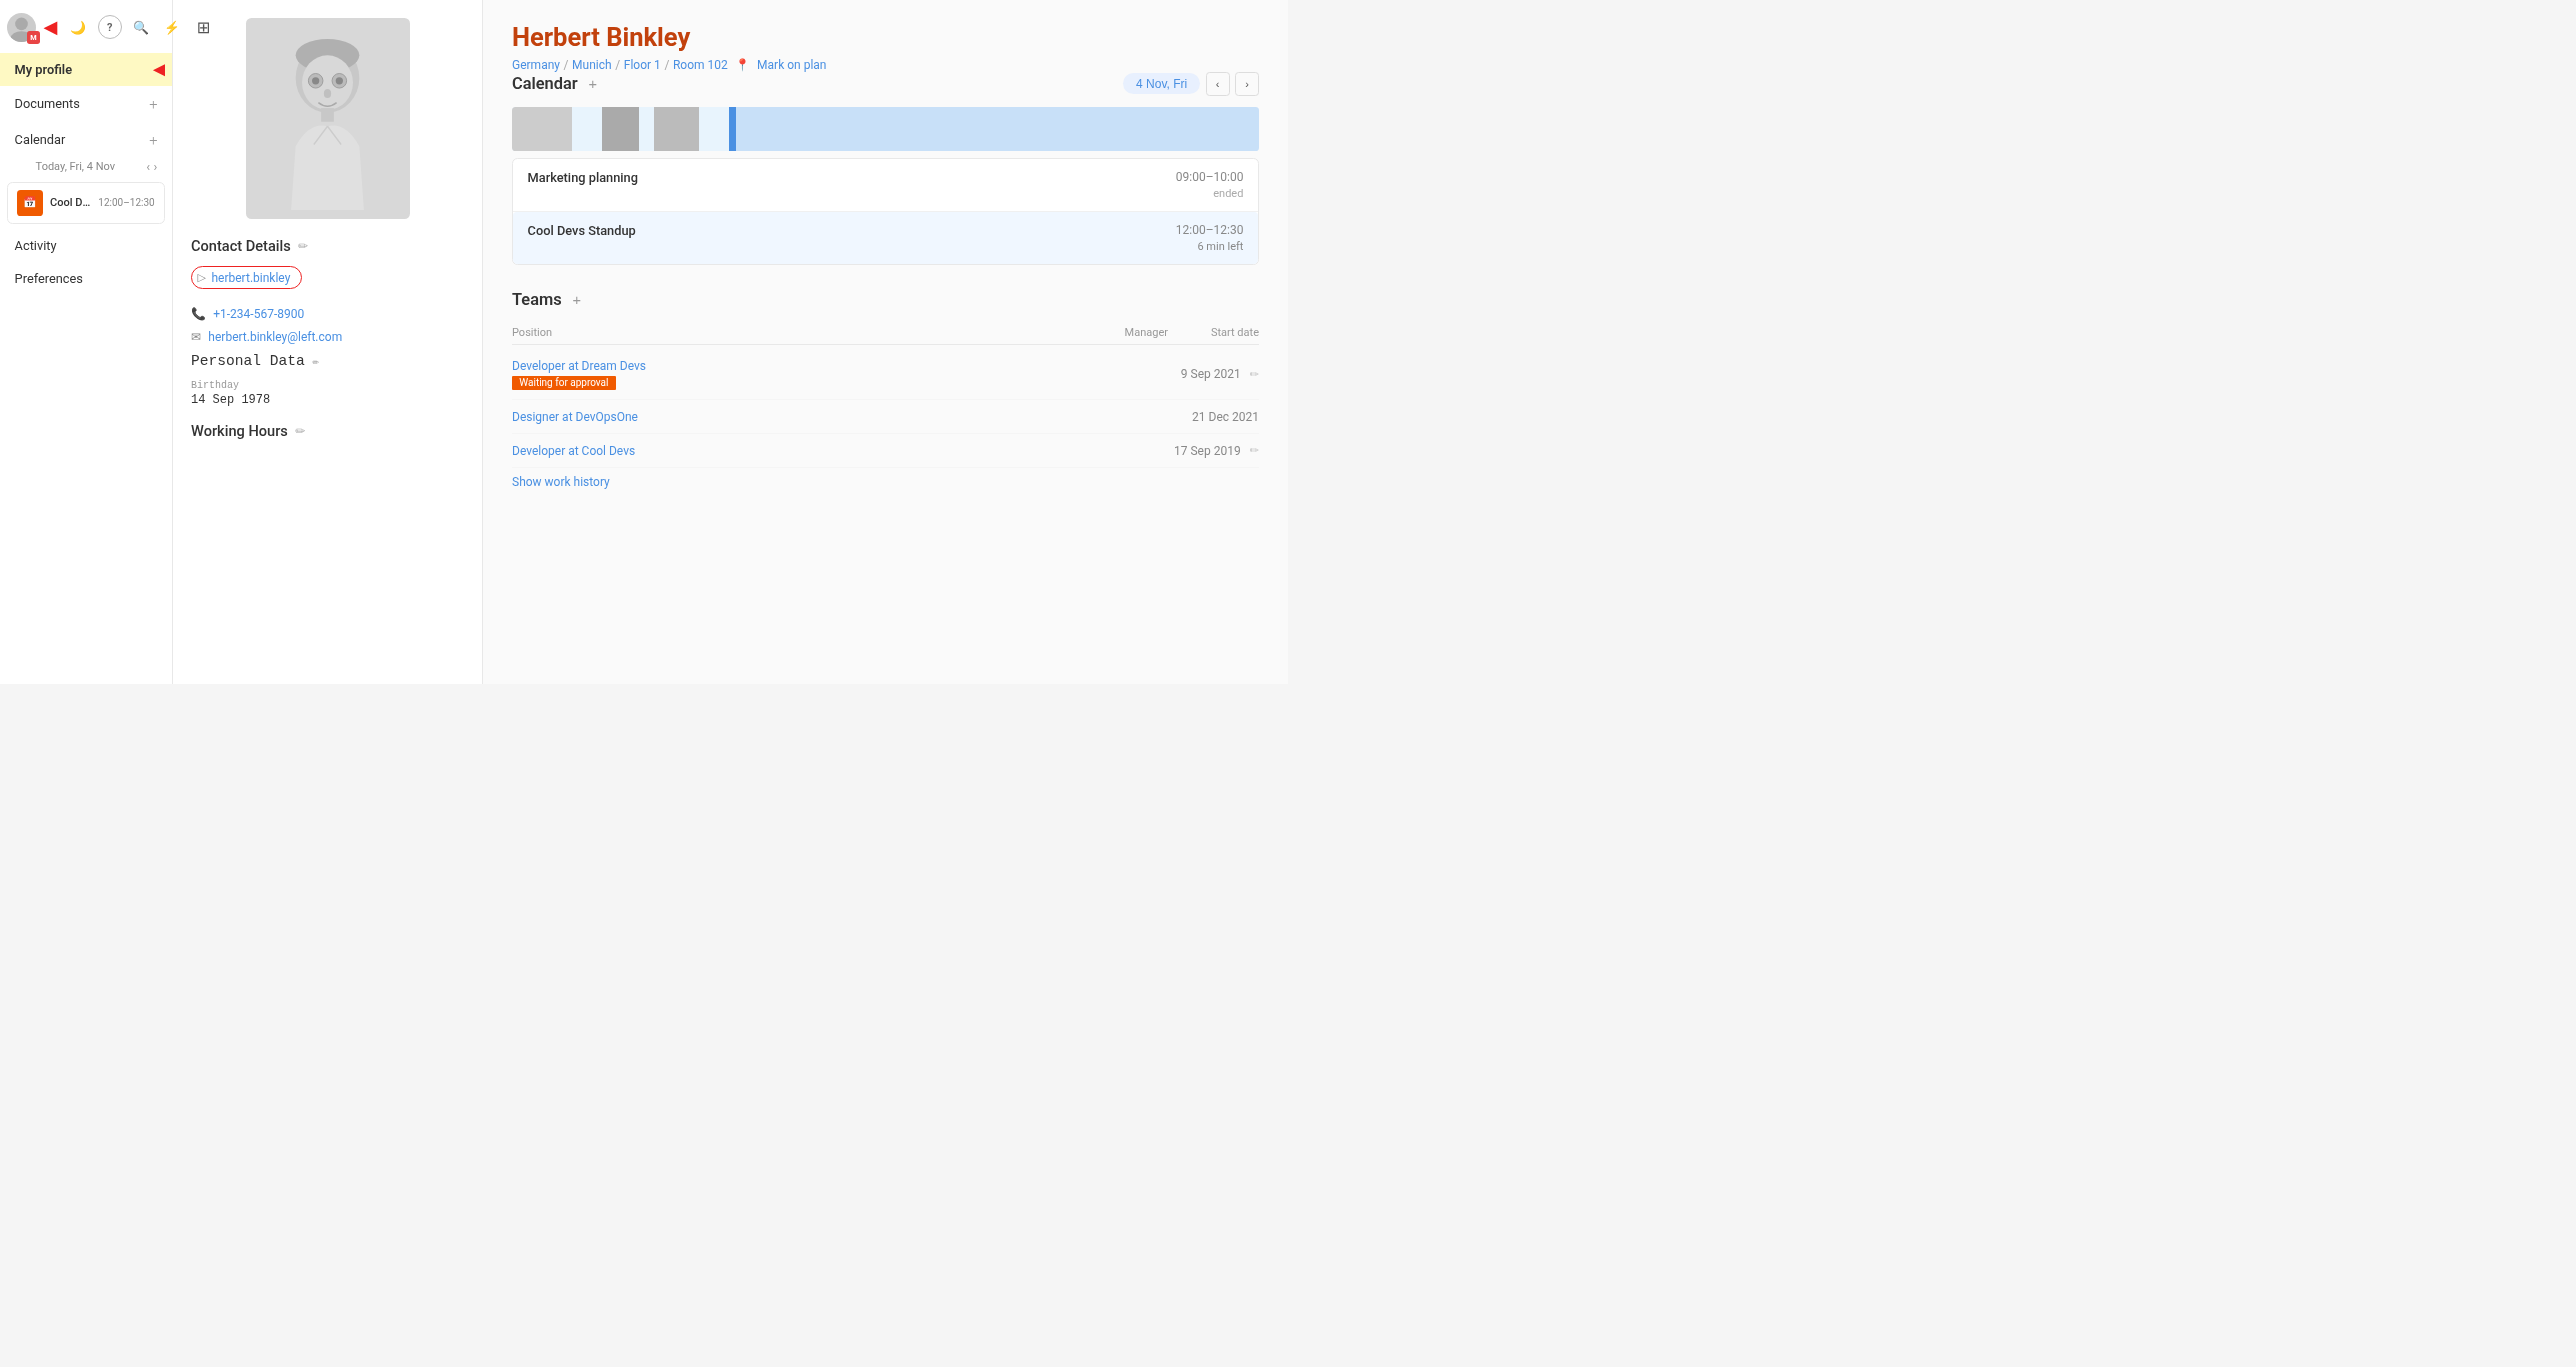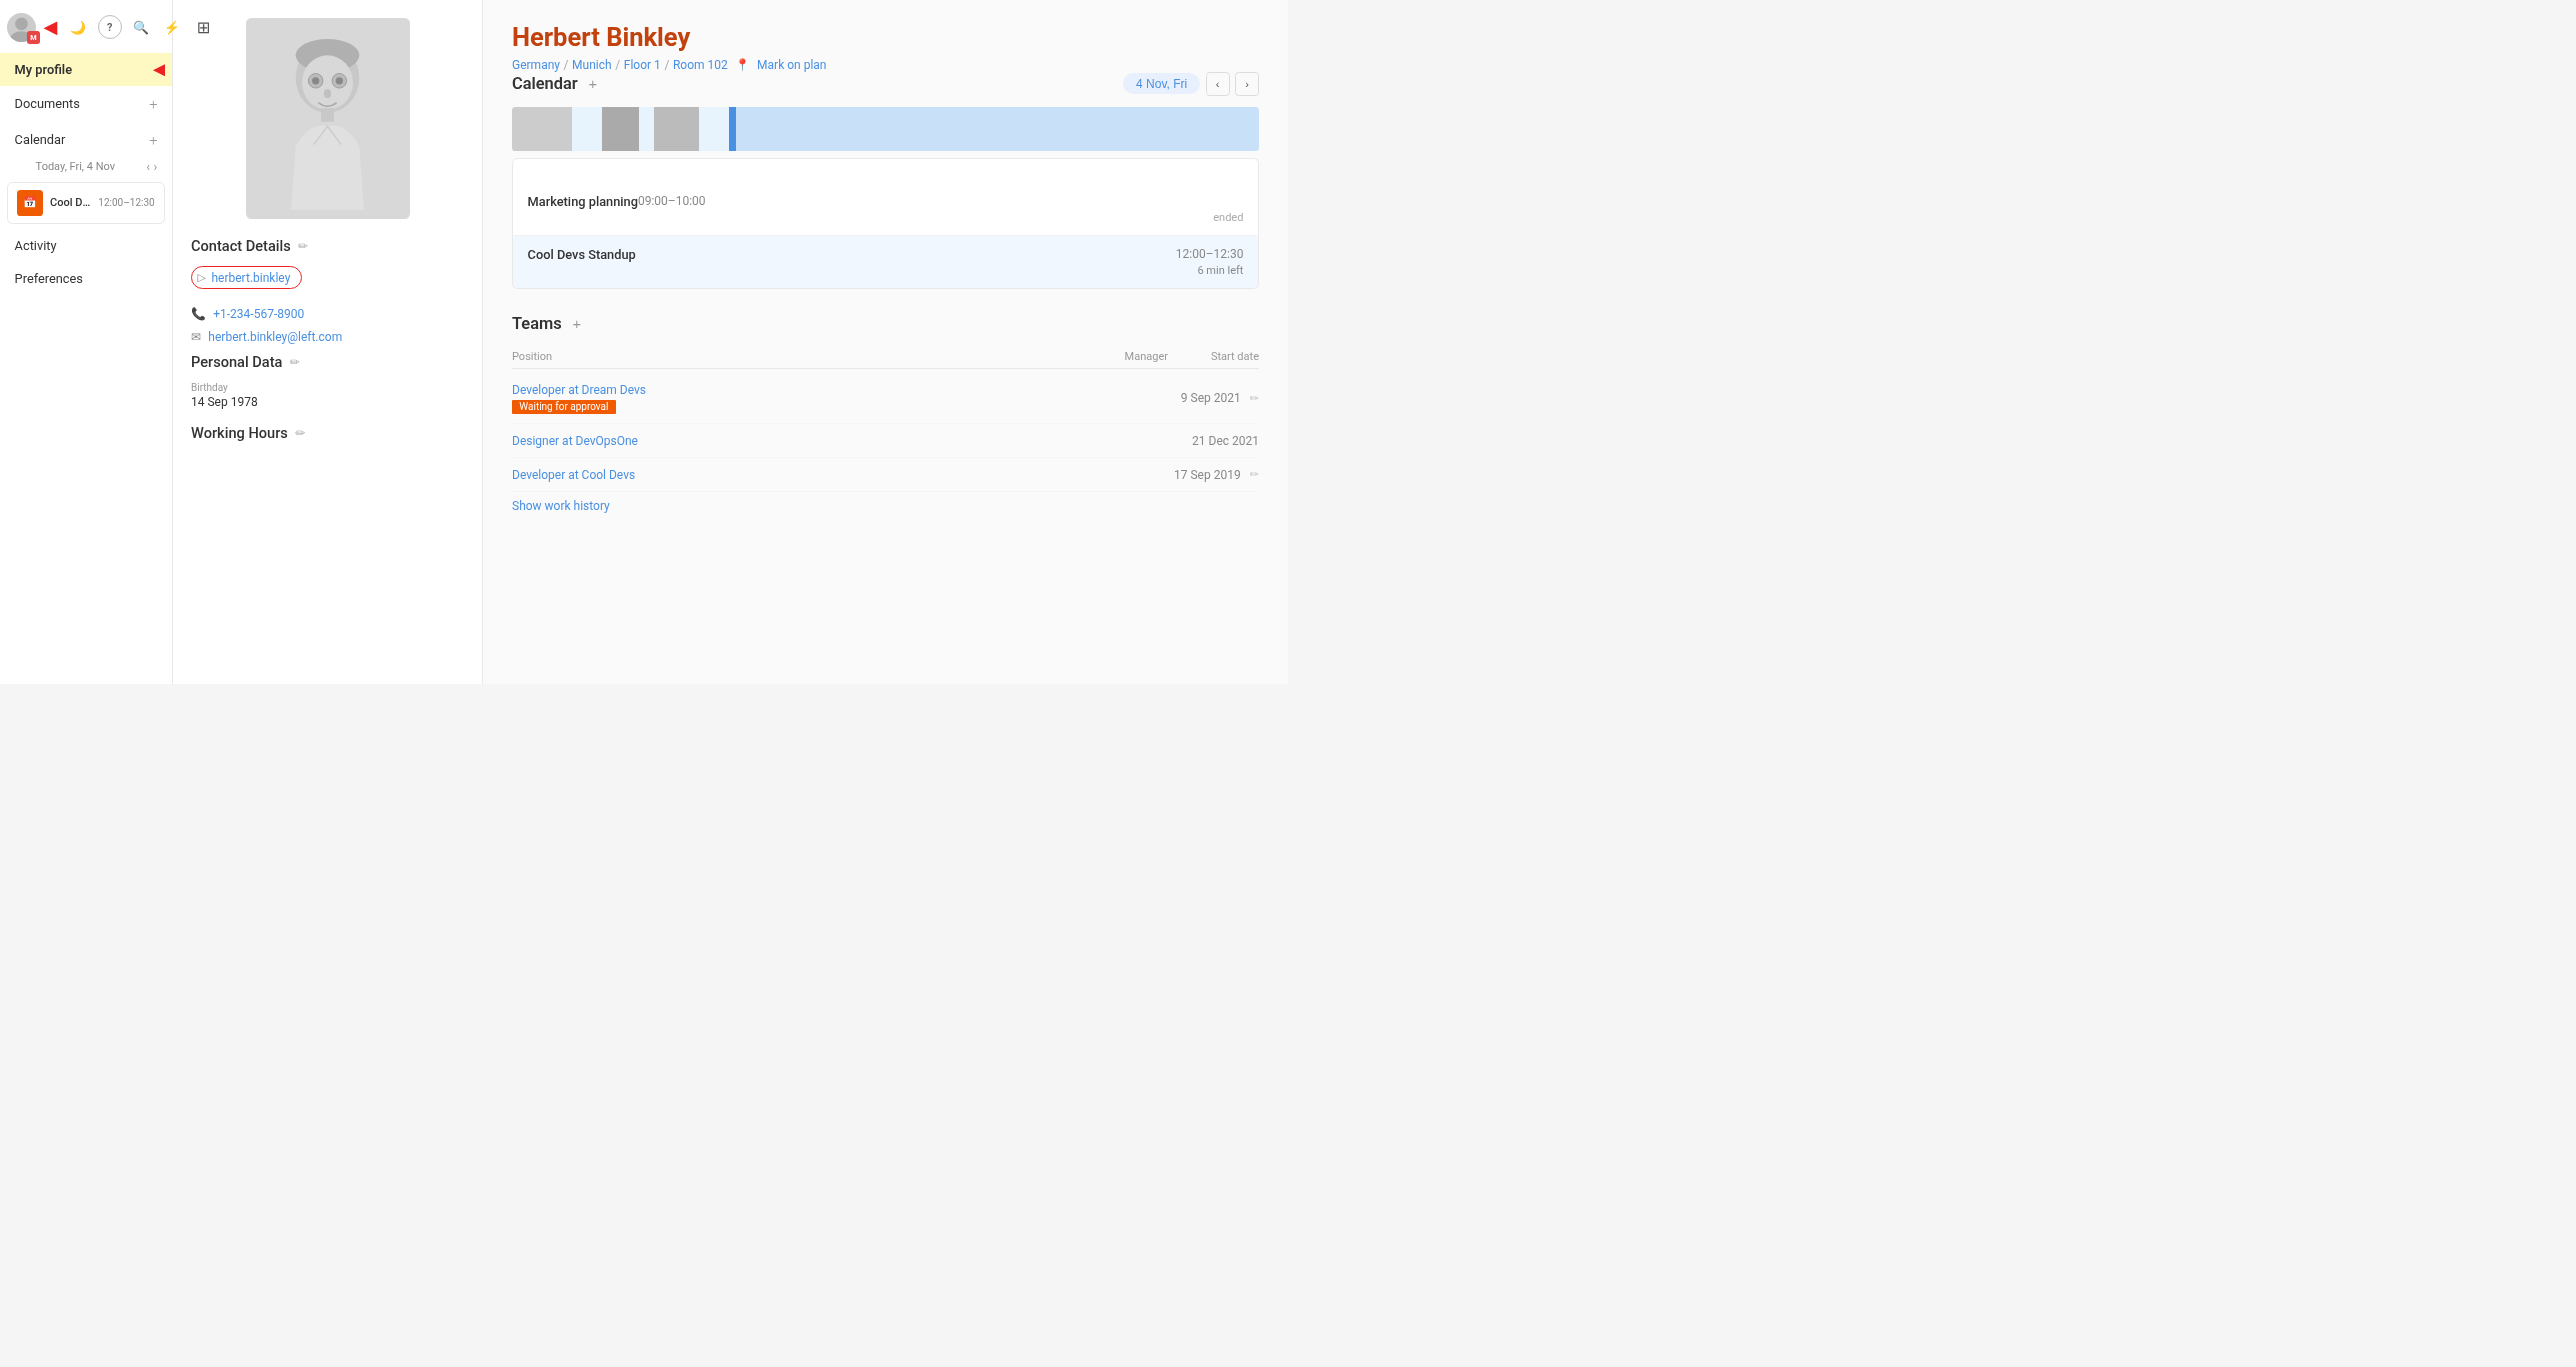--- a/index.html
+++ b/index.html
@@ -219,21 +219,21 @@
     .contact-item .ci-icon { color: #888; font-size: 12px; }
     .contact-highlighted {
       border: 1.8px solid #e22;
       border-radius: 18px;
       padding: 3.6px 11px 3.6px 5.5px;
       display: inline-flex;
       align-items: center;
       gap: 5.5px;
       margin-bottom: 9px;
     }
-    .personal-data-section { margin-top: 2px; }
+    .personal-data-section { margin-top: 2px; font-family: Liberation Mono, monospace; }
     .field-label { font-size: 10px; color: #999; margin-bottom: 1.8px; }
     .field-value { font-size: 12px; color: #333; margin-bottom: 11px; }
     .working-hours-title {
       font-size: 14.6px;
       font-weight: 500;
       margin-top: 14.6px;
       display: flex;
       align-items: center;
       gap: 7.3px;
     }
@@ -599,21 +599,21 @@
         <div class="timeline-segment seg-gap2"></div>
         <div class="timeline-segment seg-gray3"></div>
         <div class="timeline-segment seg-gap"></div>
         <div class="timeline-segment seg-blue-line"></div>
         <div class="timeline-segment seg-blue-light"></div>
       </div>
 
       <div class="cal-events-container">
 
         <div class="cal-event-row">
-          <div style="display:flex;align-items:center;margin-top:24px;">
+          <div style="display:flex;justify-content:space-between;align-items:center;">
             <span class="cal-event-name">Marketing planning</span>
             <span class="cal-event-time">09:00–10:00</span>
           </div>
           <div style="text-align:right;">
             <span class="cal-event-status">ended</span>
           </div>
         </div>
 
         <div class="cal-event-row highlighted">
           <div style="display:flex;justify-content:space-between;align-items:center;">

